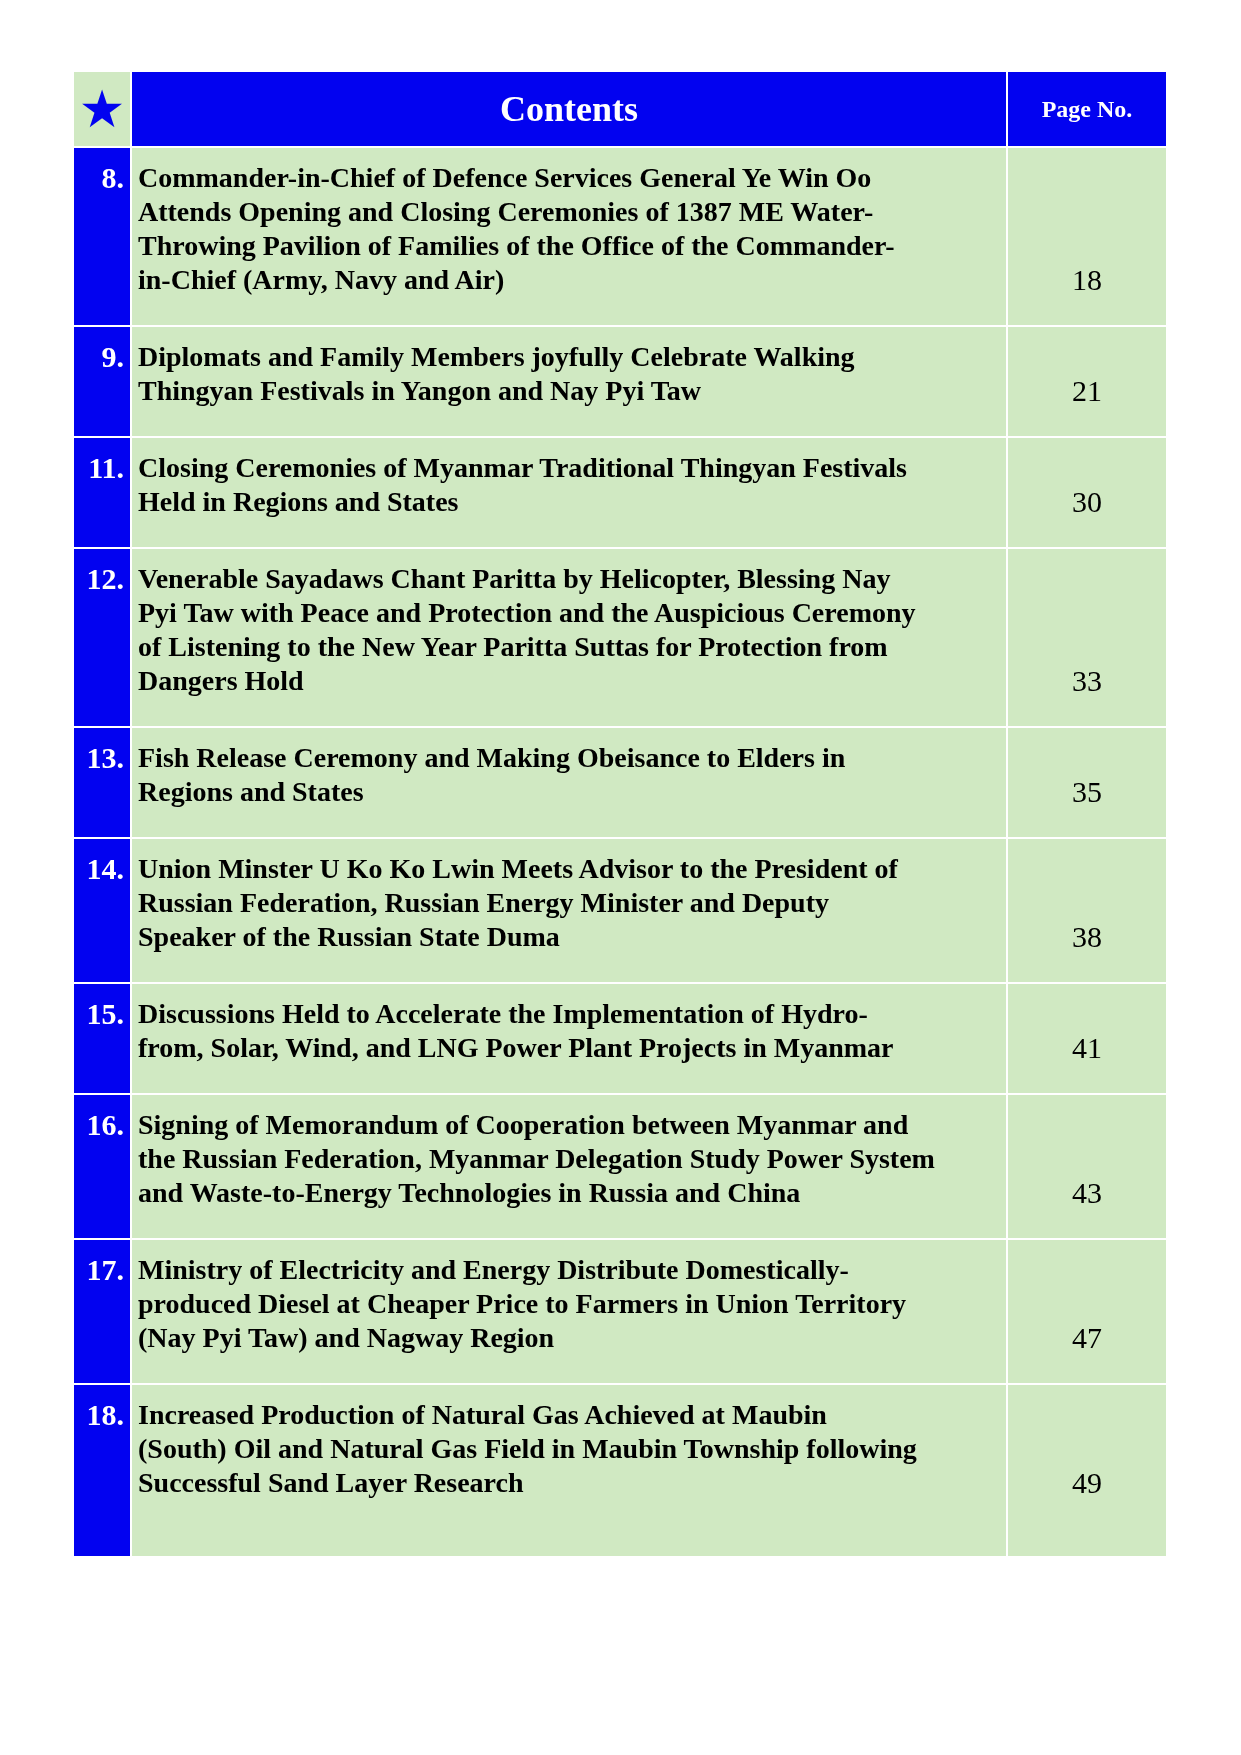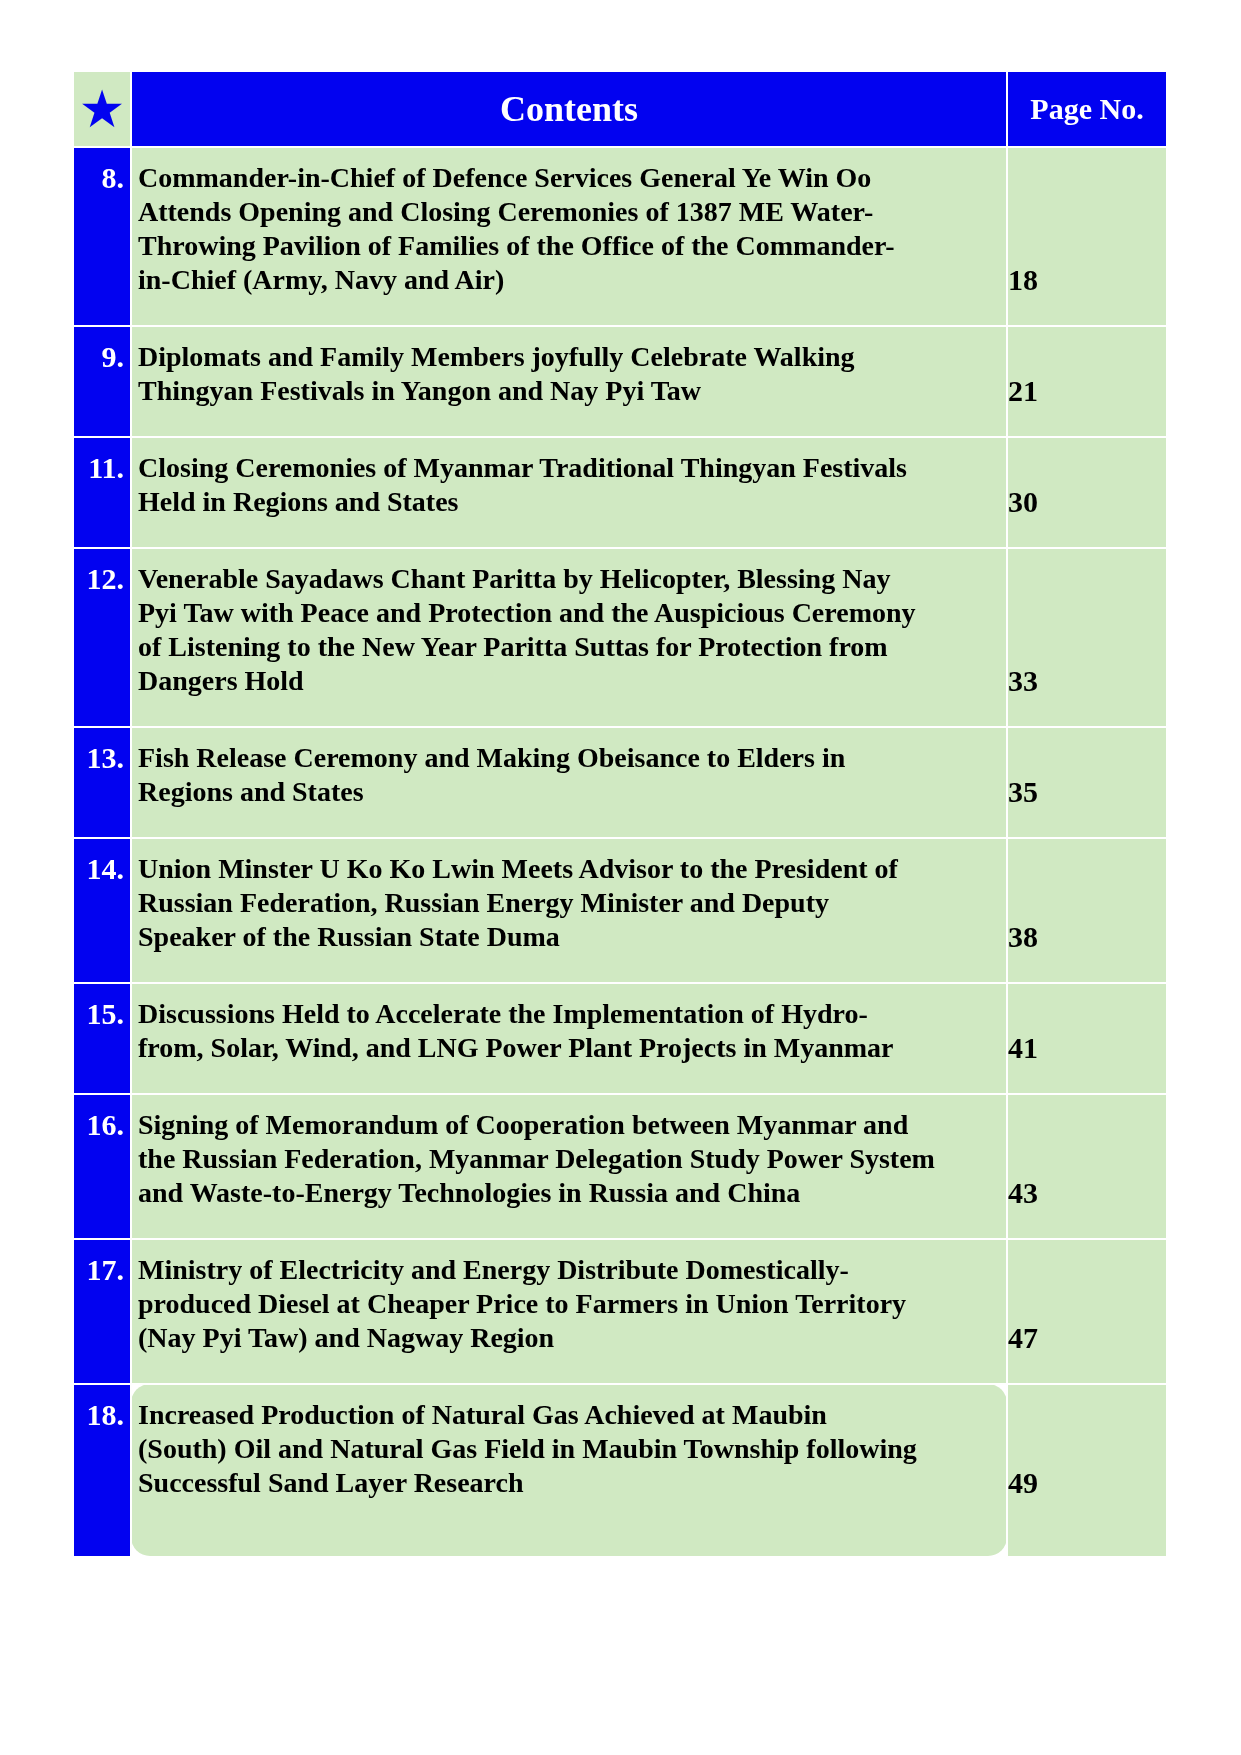--- a/index.html
+++ b/index.html
@@ -41,21 +41,21 @@
     display: inline-block;
   }
   .contents-cell, .pageno-cell {
     background: var(--blue);
     color: #ffffff;
     font-weight: bold;
     text-align: center;
     vertical-align: middle;
   }
   .contents-cell { font-size: 36px; }
-  .pageno-cell   { font-size: 30px; }
+  .pageno-cell   { font-size: 24px; }
 
   .num-cell {
     background: var(--blue);
     color: #ffffff;
     font-weight: bold;
     font-size: 30px;
     line-height: 34px;
     text-align: right;
     vertical-align: top;
     padding: 13px 6px 0 0;
@@ -66,30 +66,30 @@
     font-weight: bold;
     font-size: 28px;
     line-height: 34px;
     vertical-align: top;
     padding: 13px 10px 28px 6px;
     white-space: pre-line;
   }
   .page-cell {
     background: var(--green);
     color: #000000;
-    font-weight: bold;
+    font-weight: normal;
     font-size: 30px;
     line-height: 34px;
-    text-align: left;
+    text-align: center;
     vertical-align: bottom;
     padding: 0 0 28px 0;
     margin-left: 12px;
   }
   tbody tr:last-child .num-cell   { padding-bottom: 13px; }
-  tbody tr:last-child .title-cell { padding-bottom: 56px; border-radius: 19px; }
+  tbody tr:last-child .title-cell { padding-bottom: 56px; }
   tbody tr:last-child .page-cell  { padding-bottom: 56px; }
 </style>
 </head>
 <body>
 
 <div class="page">
   <table class="toc-table">
     <colgroup>
       <col class="c-num">
       <col class="c-title">

